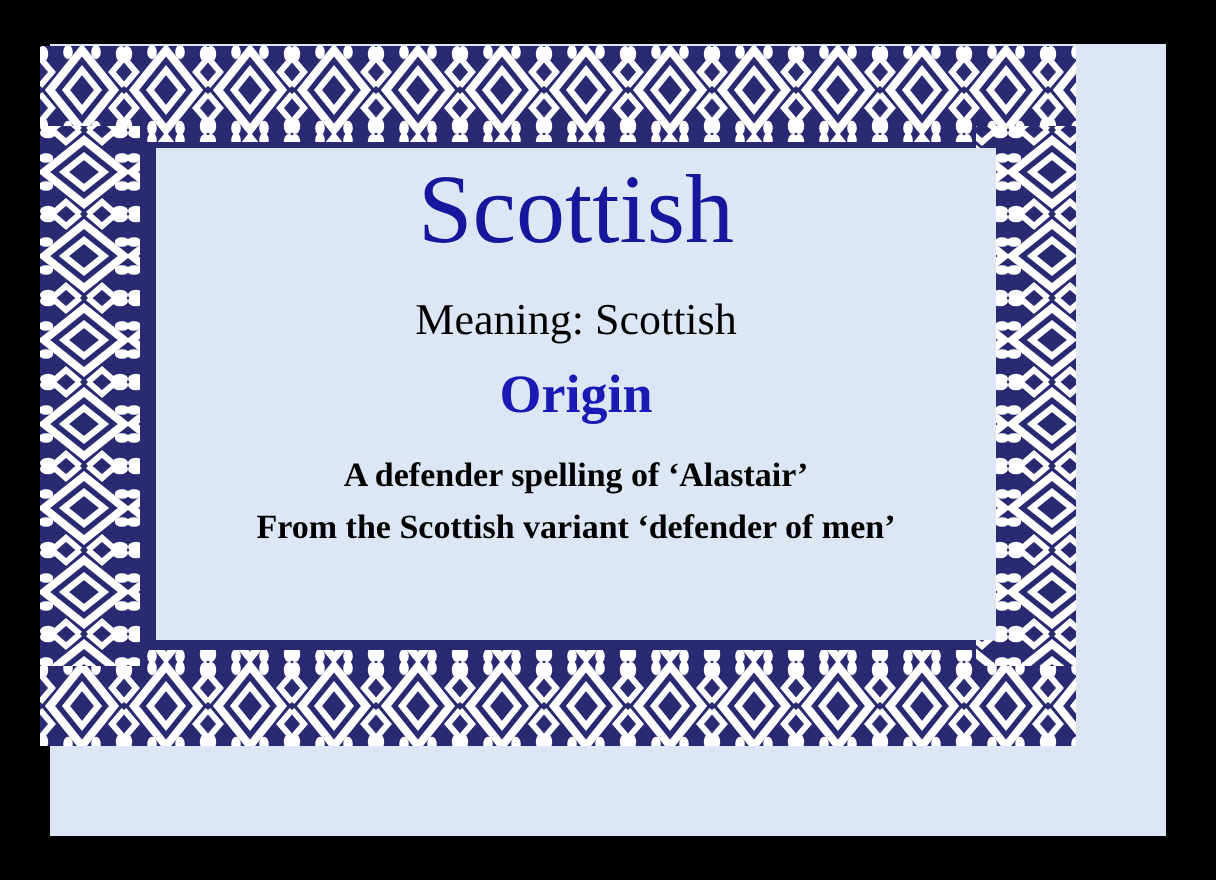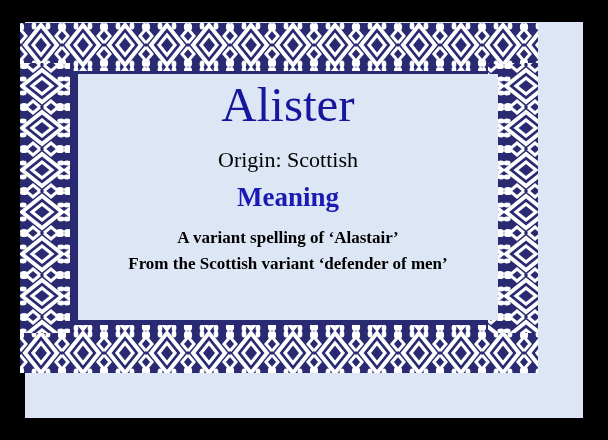--- a/index.html
+++ b/index.html
@@ -166,26 +166,26 @@
       <rect x="0" y="40" width="50" height="270" fill="url(#tileH)"></rect>
       <rect x="468" y="40" width="50" height="270" fill="url(#tileH)"></rect>
 
       <rect x="58" y="51" width="420" height="246" fill="#dce6f5"></rect>
     </svg>
 
   </div>
 
   <div class="panel">
 
-    <div class="name-title">Alister</div>
+    <div class="name-title">Scottish</div>
 
-    <div class="origin-line">Origin: Scottish</div>
+    <div class="origin-line">Meaning: Scottish</div>
 
-    <div class="meaning-heading">Meaning</div>
+    <div class="meaning-heading">Origin</div>
 
     <div class="meaning-body">
-      <span class="mline">A variant spelling of ‘Alastair’</span>
+      <span class="mline">A defender spelling of ‘Alastair’</span>
       <span class="mline">From the Scottish variant ‘defender of men’</span>
     </div>
 
   </div>
 
 </div>
 
 </body></html>

